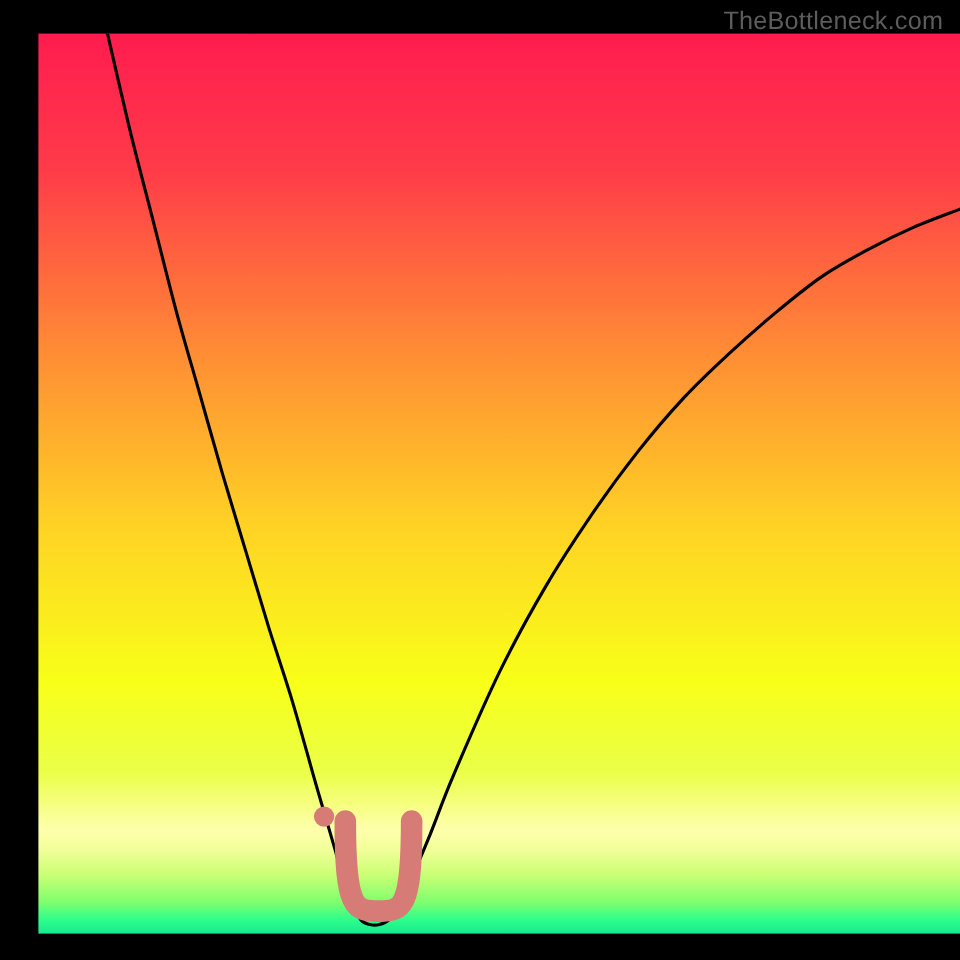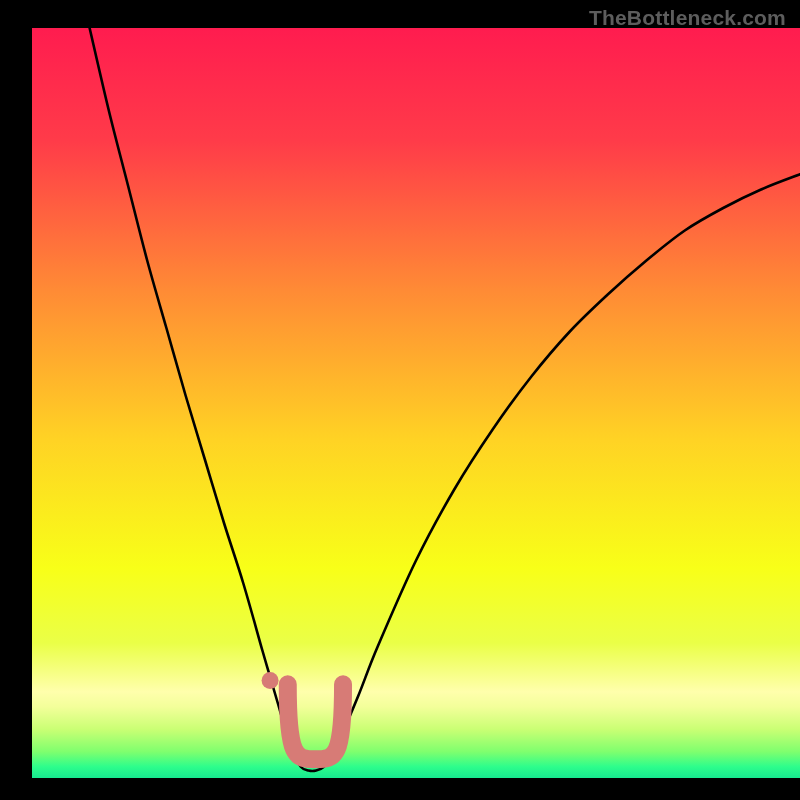--- a/index.html
+++ b/index.html
@@ -16,21 +16,21 @@
     width: 800px;
     height: 800px;
     background: #000;
   }
   .watermark {
     position: absolute;
     top: 6px;
     right: 14px;
     color: #5d5d5d;
     font-size: 21px;
-    font-weight: 700;
+    font-weight: 400;
     letter-spacing: 0.2px;
     z-index: 50;
     user-select: none;
   }
   svg {
     position: absolute;
     top: 0;
     left: 0;
   }
 </style>

